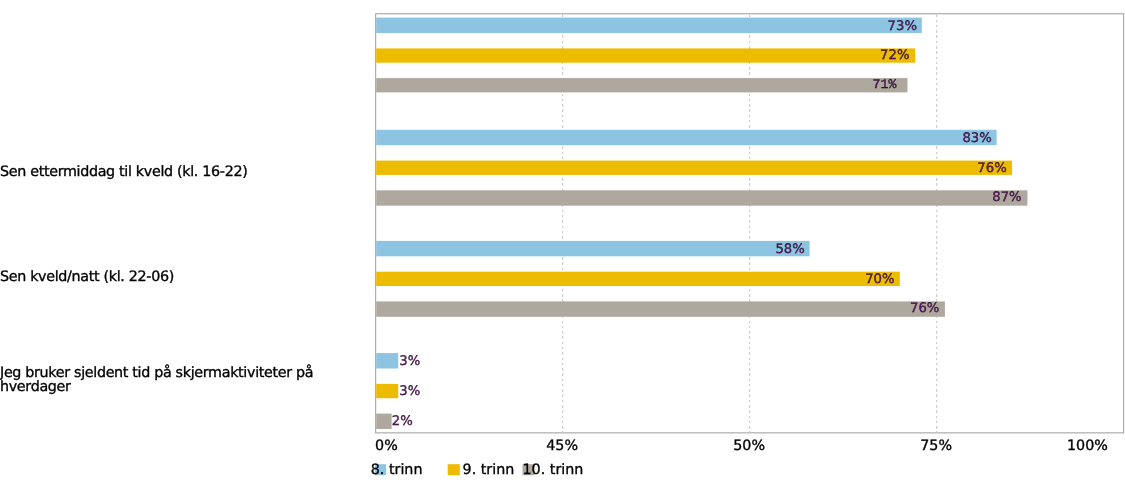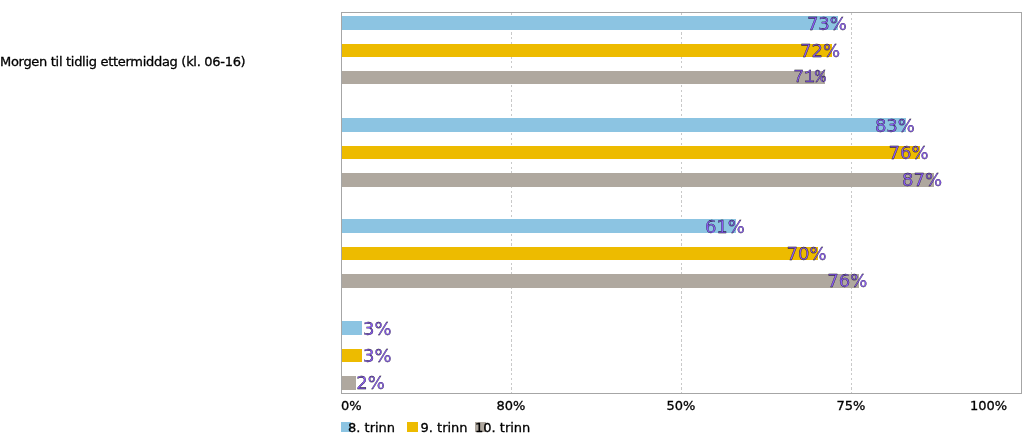--- a/index.html
+++ b/index.html
@@ -18,52 +18,55 @@
   #plot{position:absolute;left:341px;top:12px;width:681px;height:382px;
         box-sizing:border-box;border:1px solid #a6a6a6;background:transparent;}
   #plot-inner{position:absolute;left:0;top:0;width:680px;height:380px;}
 
   .grid{position:absolute;top:0;width:1px;height:380px;}
 
   
   .bar{position:absolute;left:0;height:13.8px;}
 
   
-  .vlabel{position:absolute;font-size:18px;color:#8b5cf6;line-height:13px;
+  .vlabel{position:absolute;font-size:12px;color:#701a75;line-height:13px;
           white-space:nowrap;-webkit-text-stroke:0.3px #000000;}
 
   
   .tick{position:absolute;top:398px;font-size:13px;color:#000000;
         line-height:15px;white-space:nowrap;-webkit-text-stroke:0.3px #000000;}
 
   
   .lg-sw{position:absolute;top:422px;width:10.5px;height:10px;}
   .lg-tx{position:absolute;top:420px;font-size:13px;color:#000000;
          line-height:15px;white-space:nowrap;-webkit-text-stroke:0.3px #000000;}
 </style>
 </head>
 <body>
 
 <div id="root">
 
-  <div class="cat-label" style="top:56px">Morgen til tidlig ettermiddag (kl. 06-16)</div>
+  <div class="cat-label" style="top:151px">Sen ettermiddag til kveld (kl. 16-22)</div>
+  <div class="cat-label" style="top:246px">Sen kveld/natt (kl. 22-06)</div>
+  <div class="cat-label" style="top:334px">Jeg bruker sjeldent tid på skjermaktiviteter på
+hverdager</div>
 
   <div id="plot">
     <div id="plot-inner">
 
     <div class="grid" style="left: 169px; background-image: repeating-linear-gradient(rgb(201, 201, 201) 0px, rgb(201, 201, 201) 2.3px, rgba(0, 0, 0, 0) 2.3px, rgba(0, 0, 0, 0) 4.8px);"></div>
     <div class="grid" style="left: 339px; background-image: repeating-linear-gradient(rgb(201, 201, 201) 0px, rgb(201, 201, 201) 2.3px, rgba(0, 0, 0, 0) 2.3px, rgba(0, 0, 0, 0) 4.8px);"></div>
     <div class="grid" style="left: 509px; background-image: repeating-linear-gradient(rgb(201, 201, 201) 0px, rgb(201, 201, 201) 2.3px, rgba(0, 0, 0, 0) 2.3px, rgba(0, 0, 0, 0) 4.8px);"></div>
 
     <div class="bar" style="top: 3.3px; width: 496.4px; background: rgb(140, 196, 226);"></div>
     <div class="vlabel" style="top: 3.8px; left: 464.894px;">73%</div>
     <div class="bar" style="top: 105.4px; width: 564.4px; background: rgb(140, 196, 226);"></div>
     <div class="vlabel" style="top: 105.9px; left: 532.894px;">83%</div>
     <div class="bar" style="top: 206.4px; width: 394.4px; background: rgb(140, 196, 226);"></div>
-    <div class="vlabel" style="top: 206.9px; left: 362.894px;">61%</div>
+    <div class="vlabel" style="top: 206.9px; left: 362.894px;">58%</div>
     <div class="bar" style="top: 308.4px; width: 20.4px; background: rgb(140, 196, 226);"></div>
     <div class="vlabel" style="top: 308.9px; left: 21px;">3%</div>
     <div class="bar" style="top: 30.5px; width: 489.6px; background: rgb(237, 187, 0);"></div>
     <div class="vlabel" style="top: 31px; left: 458.094px;">72%</div>
     <div class="bar" style="top: 132.6px; width: 578px; background: rgb(237, 187, 0);"></div>
     <div class="vlabel" style="top: 133.1px; left: 546.494px;">76%</div>
     <div class="bar" style="top: 233.6px; width: 476px; background: rgb(237, 187, 0);"></div>
     <div class="vlabel" style="top: 234.1px; left: 444.494px;">70%</div>
     <div class="bar" style="top: 335.6px; width: 20.4px; background: rgb(237, 187, 0);"></div>
     <div class="vlabel" style="top: 336.1px; left: 21px;">3%</div>
@@ -72,25 +75,25 @@
     <div class="bar" style="top: 159.8px; width: 591.6px; background: rgb(175, 168, 159);"></div>
     <div class="vlabel" style="top: 160.3px; left: 560.094px; text-align: center;">87%</div>
     <div class="bar" style="top: 260.8px; width: 516.8px; background: rgb(175, 168, 159);"></div>
     <div class="vlabel" style="top: 261.3px; left: 485.294px;">76%</div>
     <div class="bar" style="top: 362.8px; width: 13.6px; background: rgb(175, 168, 159);"></div>
     <div class="vlabel" style="top: 363.3px; left: 14.2px;">2%</div>
     </div>
   </div>
 
   <div class="tick" style="left: 341px;">0%</div>
-  <div class="tick" style="left: 496.547px;">80%</div>
+  <div class="tick" style="left: 496.547px;">45%</div>
   <div class="tick" style="left: 666.547px;">50%</div>
   <div class="tick" style="left: 836.547px;">75%</div>
   <div class="tick" style="left: 970px;">100%</div>
 
   <div class="lg-sw" style="left: 340.7px; background: rgb(140, 196, 226);"></div>
-  <div class="lg-tx" style="left: 348px;">8. trinn</div>
+  <div class="lg-tx" style="left: 337px;">8. trinn</div>
   <div class="lg-sw" style="left: 407.3px; background: rgb(237, 187, 0);"></div>
   <div class="lg-tx" style="left: 420.5px;">9. trinn</div>
   <div class="lg-sw" style="left: 475.2px; background: rgb(175, 168, 159);"></div>
   <div class="lg-tx" style="left: 475px; text-align: center;">10. trinn</div>
 
 </div>
 
 </body></html>

